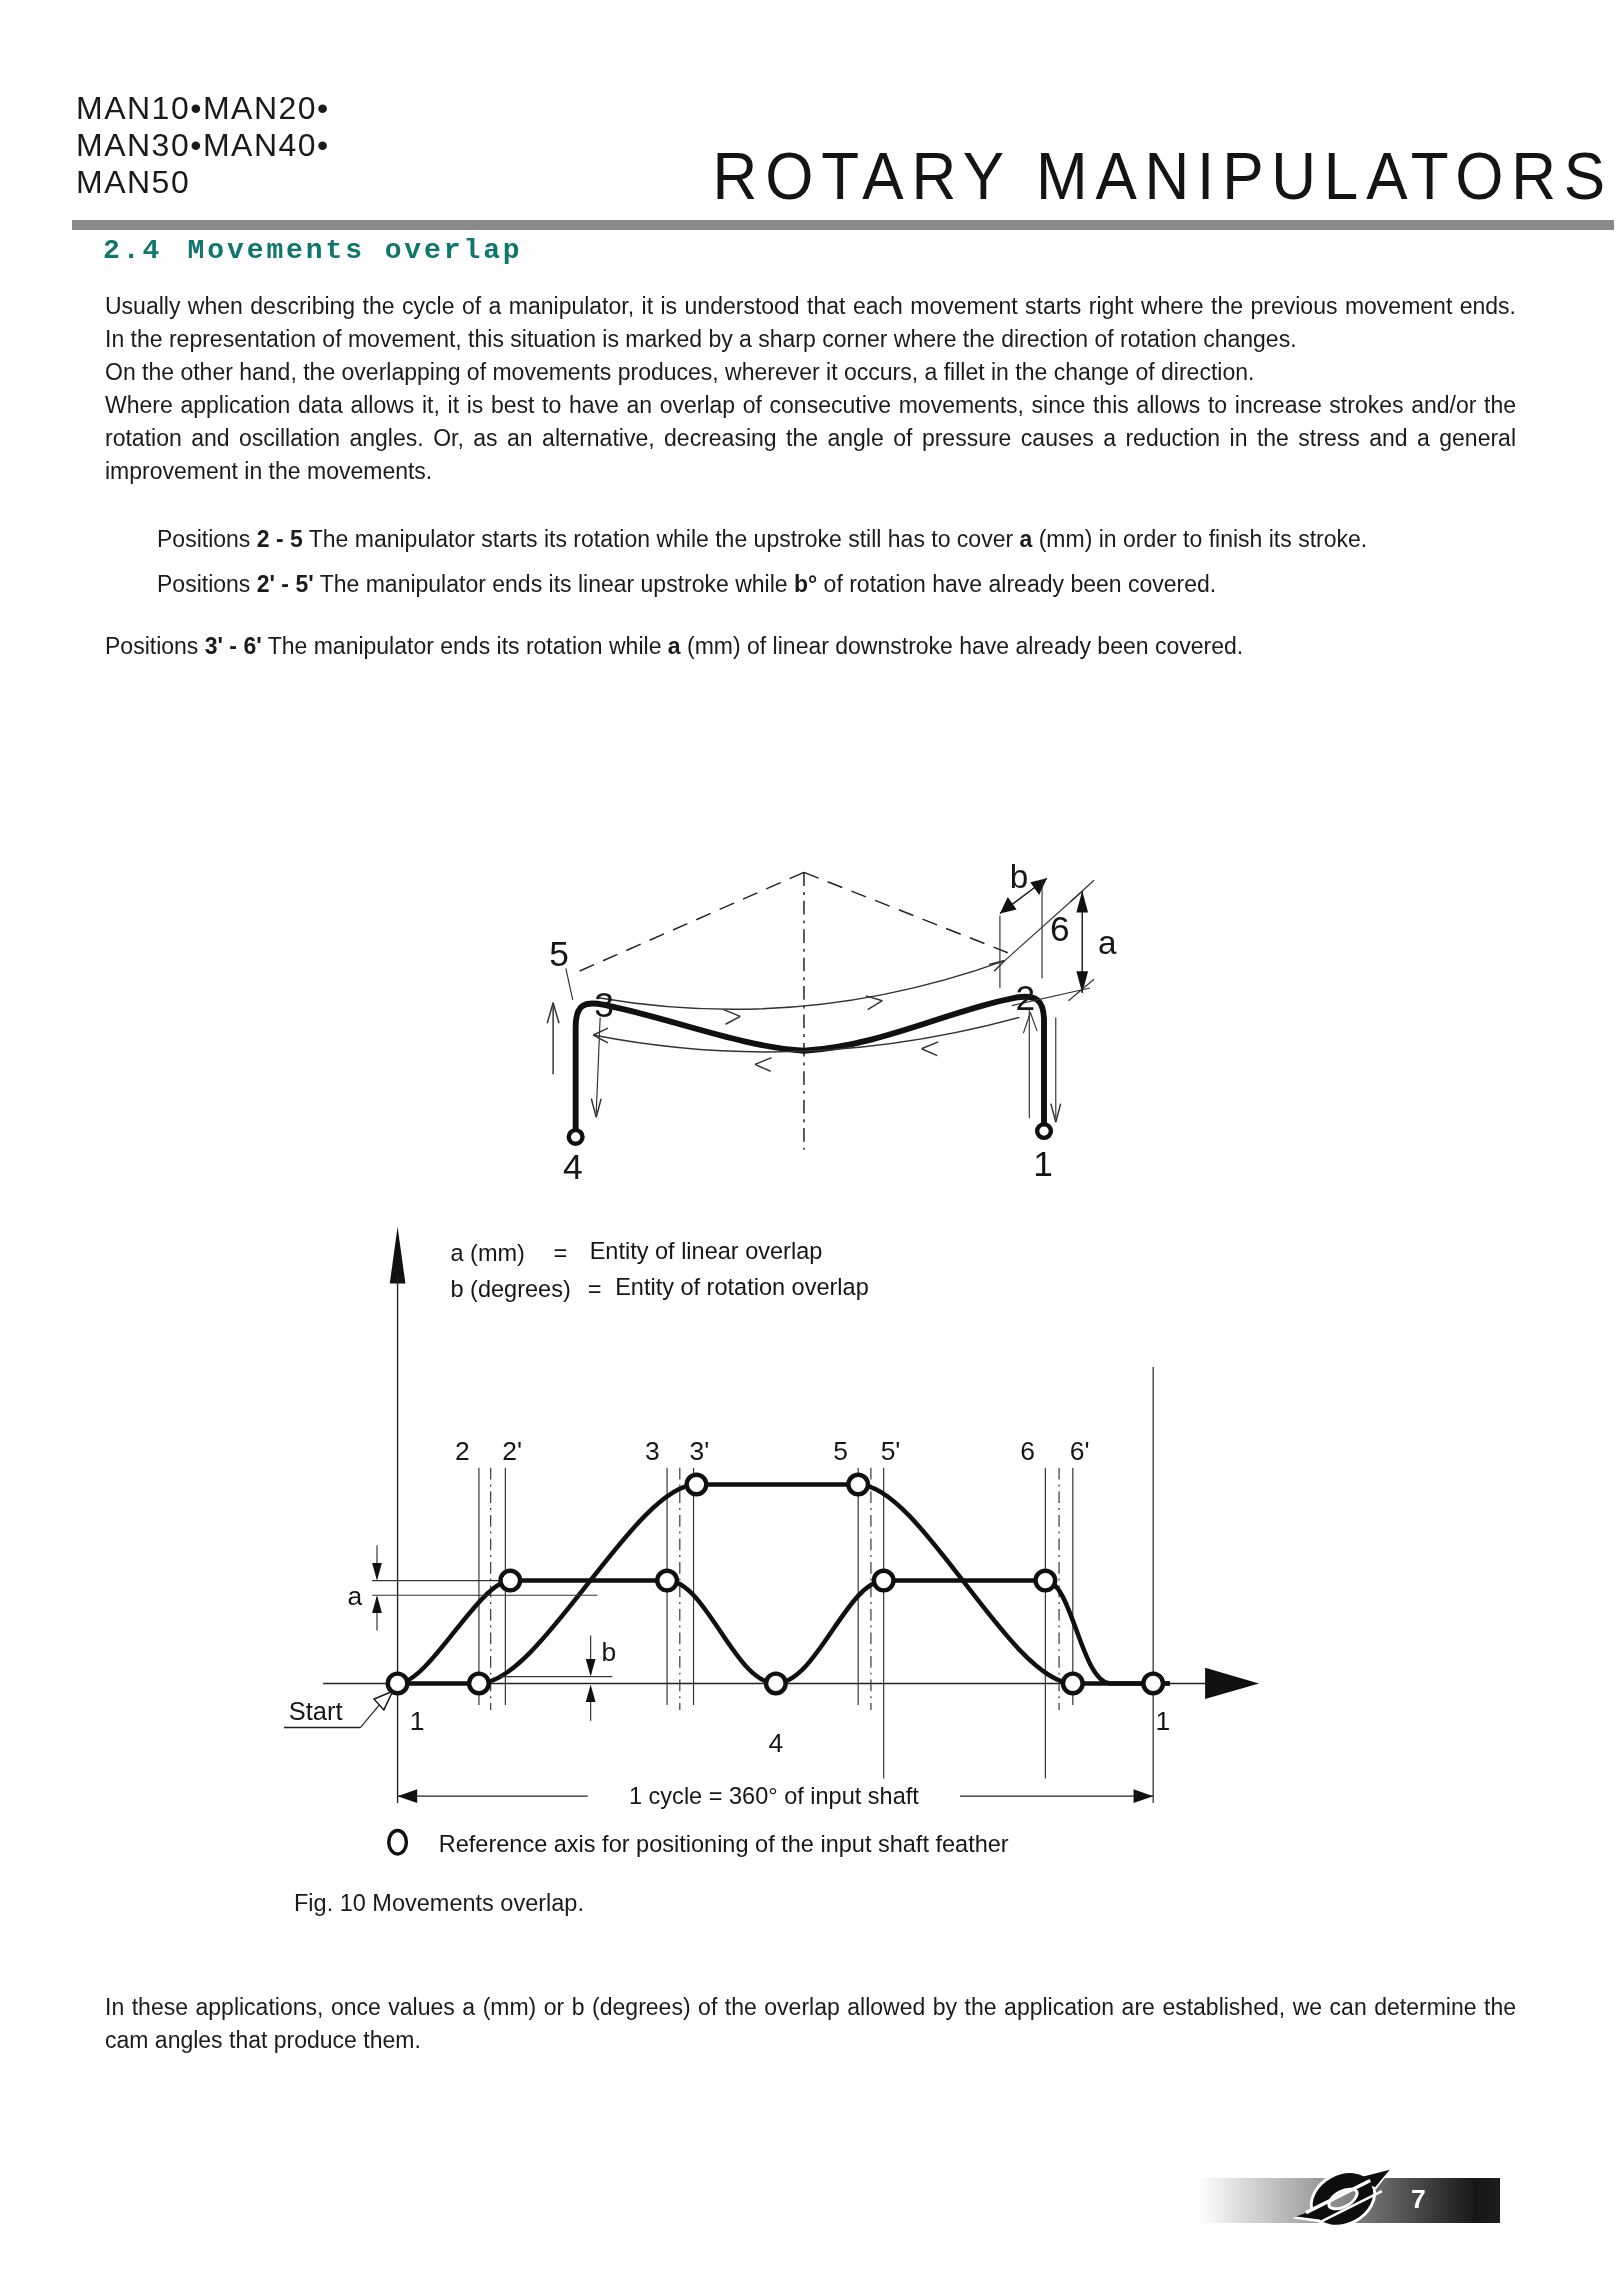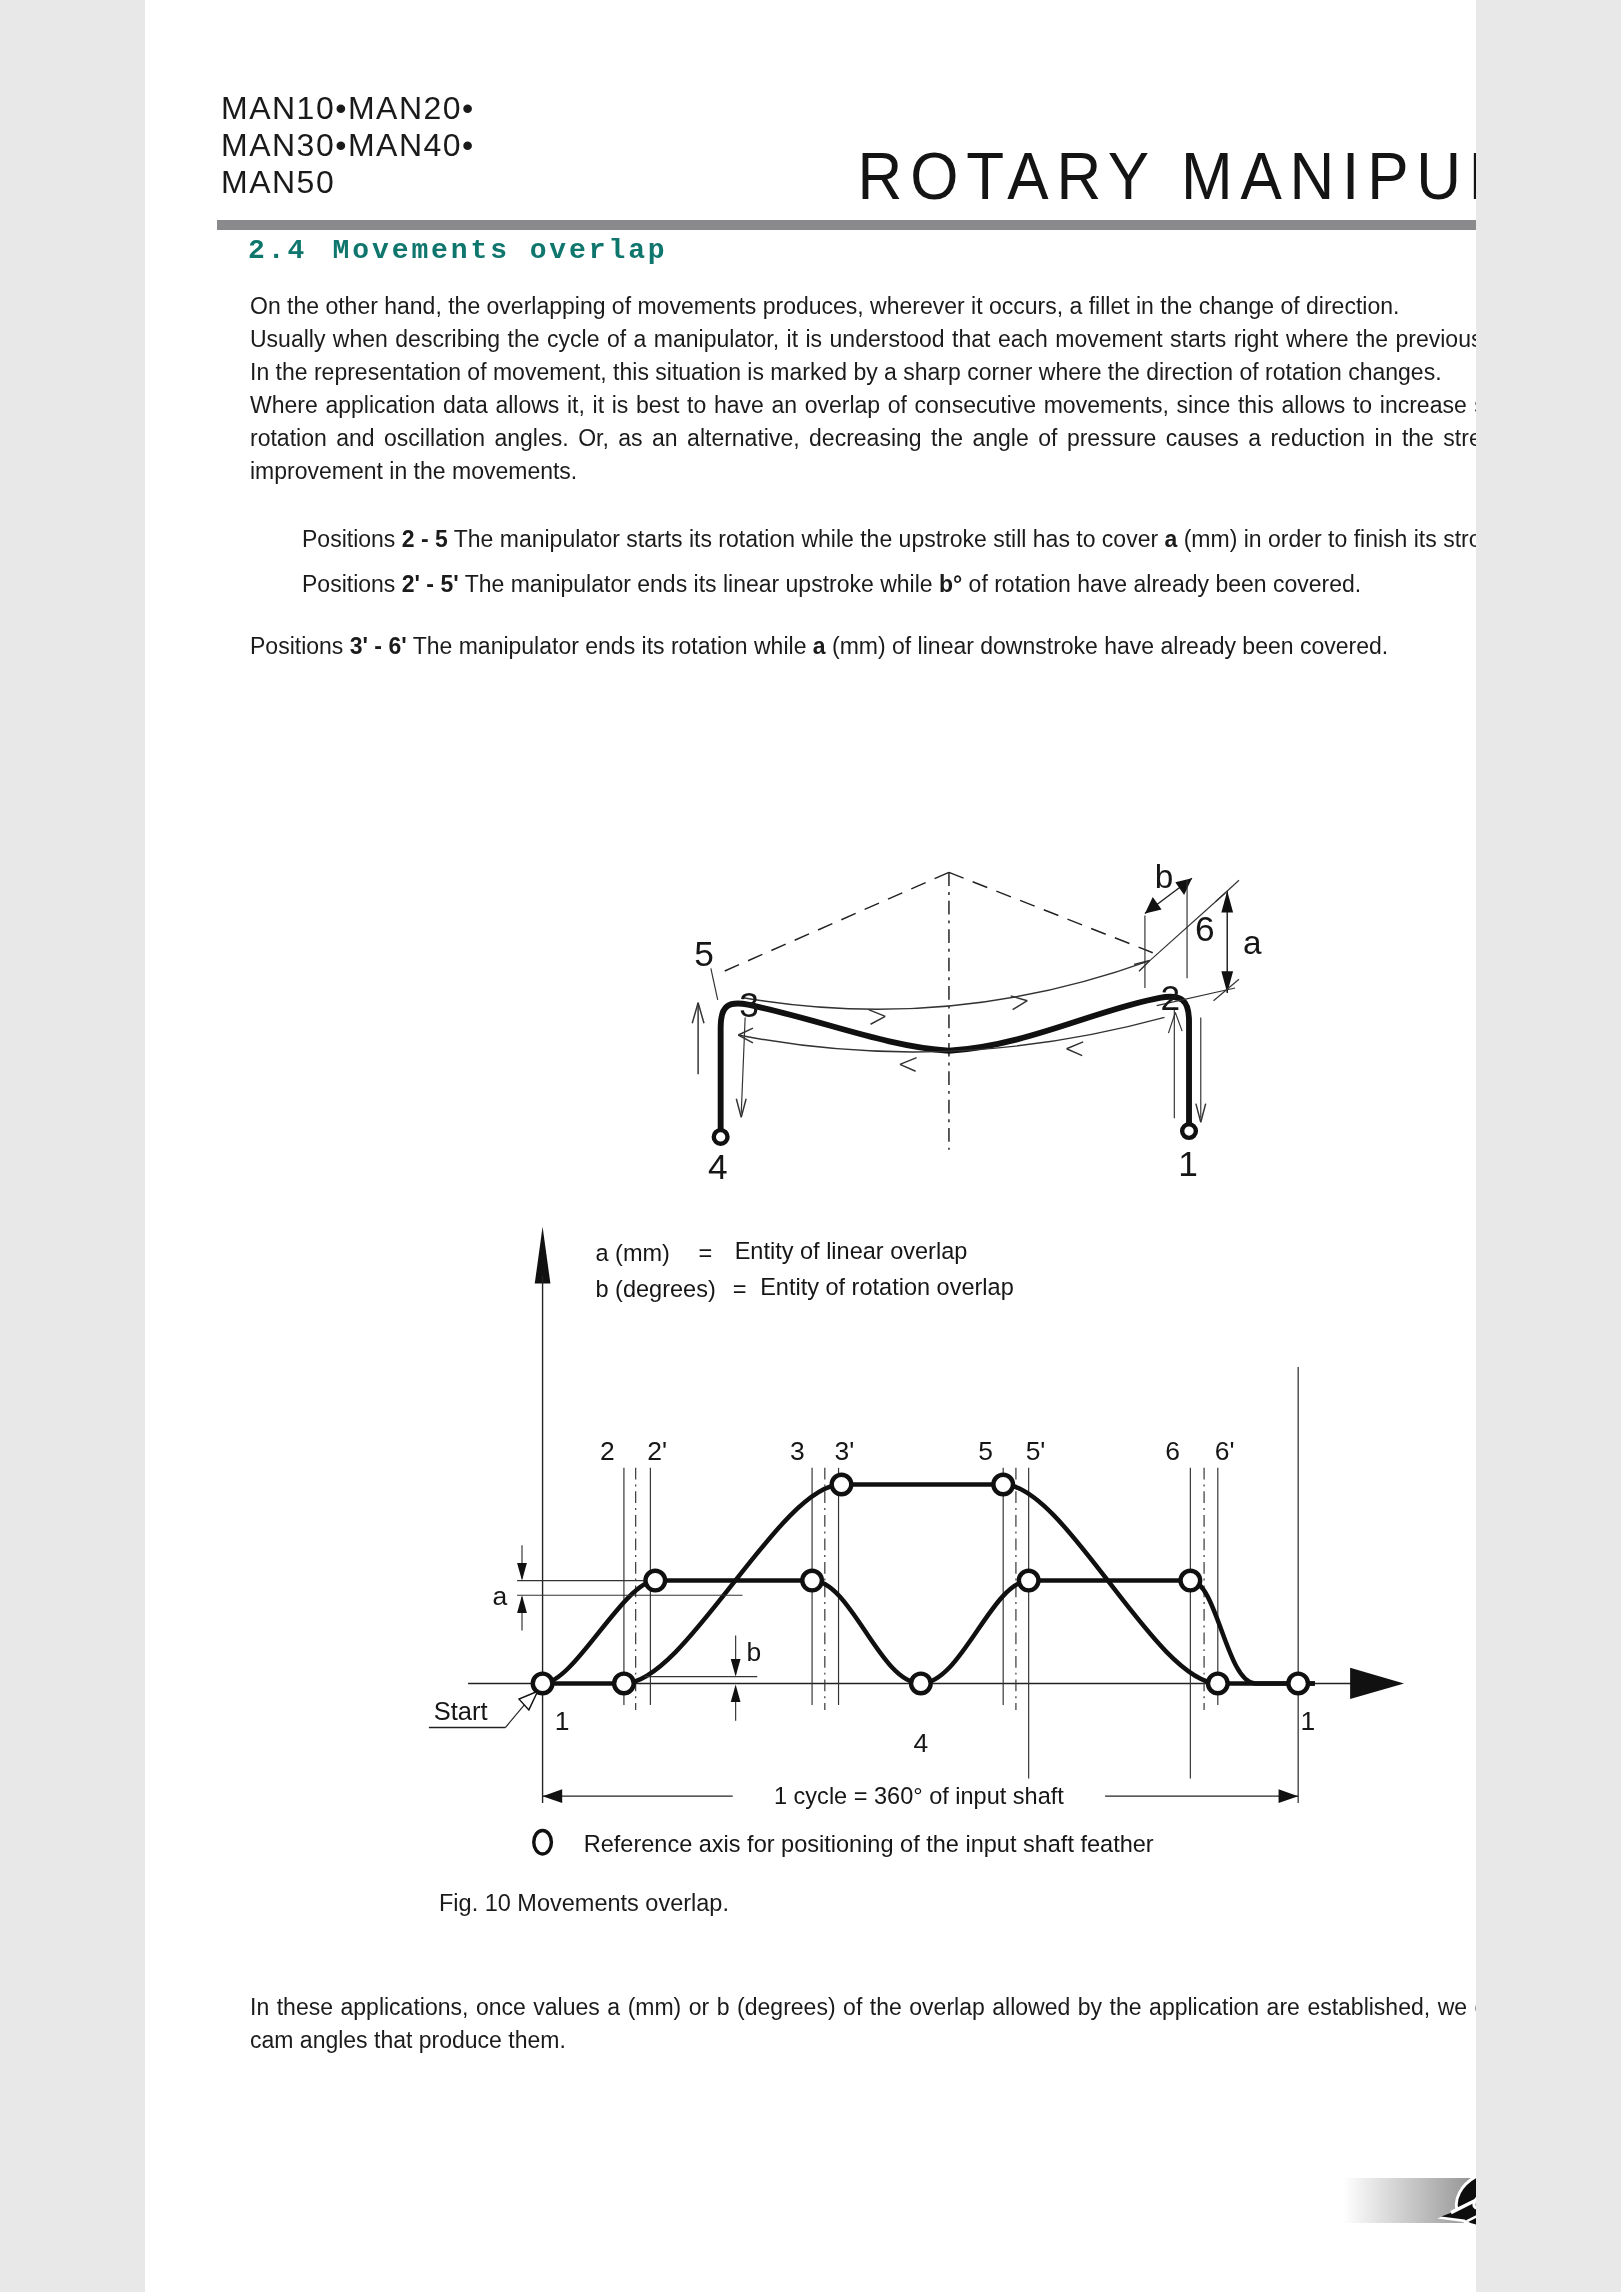--- a/index.html
+++ b/index.html
@@ -1,17 +1,17 @@
 <!DOCTYPE html>
 <html><head>
 <meta charset="utf-8">
 <style>
   html,body{margin:0;padding:0;background:#e8e8e8;}
   .page{
-    position:relative;width:1331px;height:2293px;background:#ffffff;
+    position:relative;width:1621px;height:2293px;background:#ffffff;
     font-family:"Liberation Sans", sans-serif;color:#1b1b1b;overflow:hidden;
     margin:0 auto;
   }
   
   .models{
     position:absolute;left:76px;top:90px;
     font-size:32px;line-height:37px;letter-spacing:1.5px;color:#1a1a1a;
     font-weight:400;
   }
   .doc-title{
@@ -75,22 +75,22 @@
     <div>MAN50</div>
   </div>
   <div class="doc-title">ROTARY MANIPULATORS</div>
   <div class="header-bar"></div>
 
   <div class="section-heading">
     <span class="num">2.4</span><span>Movements overlap</span>
   </div>
 
   <div class="body-text">
+    <p class="par"><span>Usually when describing the cycle of a manipulator, it is understood that each movement starts right where the previous movement ends. In the representation of movement, this situation is marked by a sharp corner where the direction of rotation changes.</span></p>
     <p class="par"><span>On the other hand, the overlapping of movements produces, wherever it occurs, a fillet in the change of direction.</span></p>
-    <p class="par"><span>Usually when describing the cycle of a manipulator, it is understood that each movement starts right where the previous movement ends. In the representation of movement, this situation is marked by a sharp corner where the direction of rotation changes.</span></p>
     <p class="par"><span>Where application data allows it, it is best to have an overlap of consecutive movements, since this allows to increase strokes and/or the rotation and oscillation angles. Or, as an alternative, decreasing the angle of pressure causes a reduction in the stress and a general improvement in the movements.</span></p>
     <p class="par pos pos-first"><span>Positions </span><span class="bseg">2 - 5</span><span> The manipulator starts its rotation while the upstroke still has to cover </span><span class="bseg">a</span><span> (mm) in order to finish its stroke.</span></p>
     <p class="par pos"><span>Positions </span><span class="bseg">2' - 5'</span><span> The manipulator ends its linear upstroke while </span><span class="bseg">b°</span><span> of rotation have already been covered.</span></p>
     <p class="par pos-flush"><span>Positions </span><span class="bseg">3' - 6'</span><span> The manipulator ends its rotation while </span><span class="bseg">a</span><span> (mm) of linear downstroke have already been covered.</span></p>
   </div>
 
   <svg class="fig-arc" viewBox="0 0 645 350">
 
     <line x1="300" y1="32" x2="68" y2="134" stroke="#222" stroke-width="1.5" stroke-dasharray="16 10"></line>
     <line x1="300" y1="32" x2="508" y2="114" stroke="#222" stroke-width="1.5" stroke-dasharray="16 10"></line>

